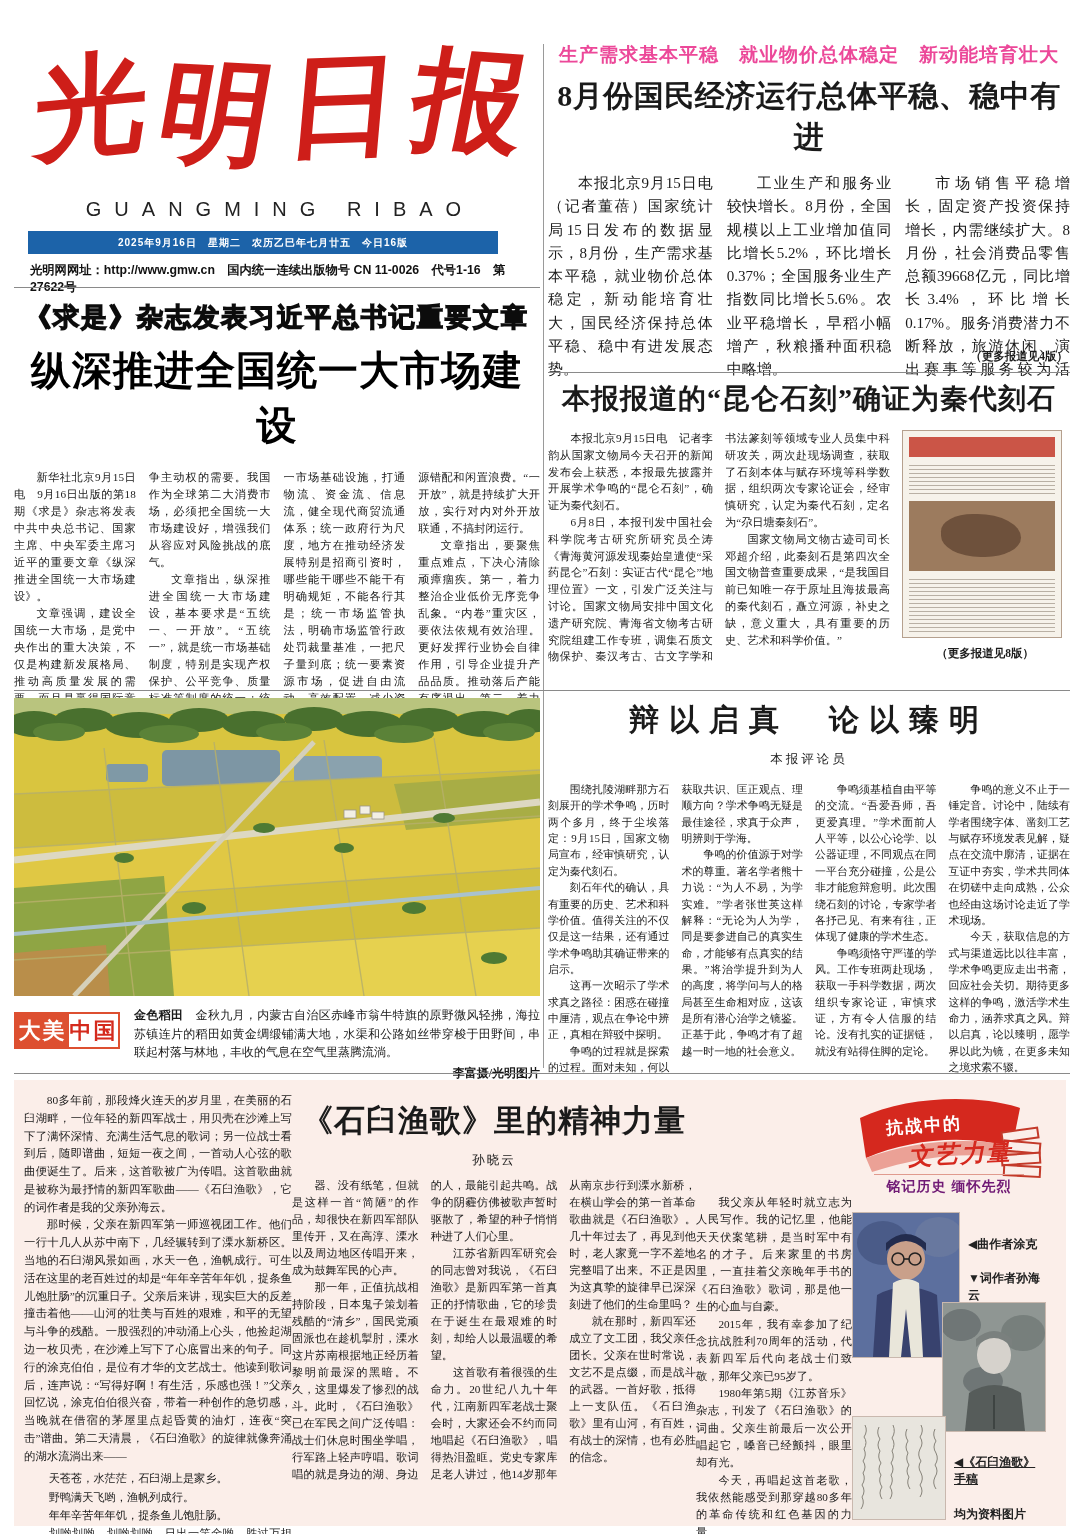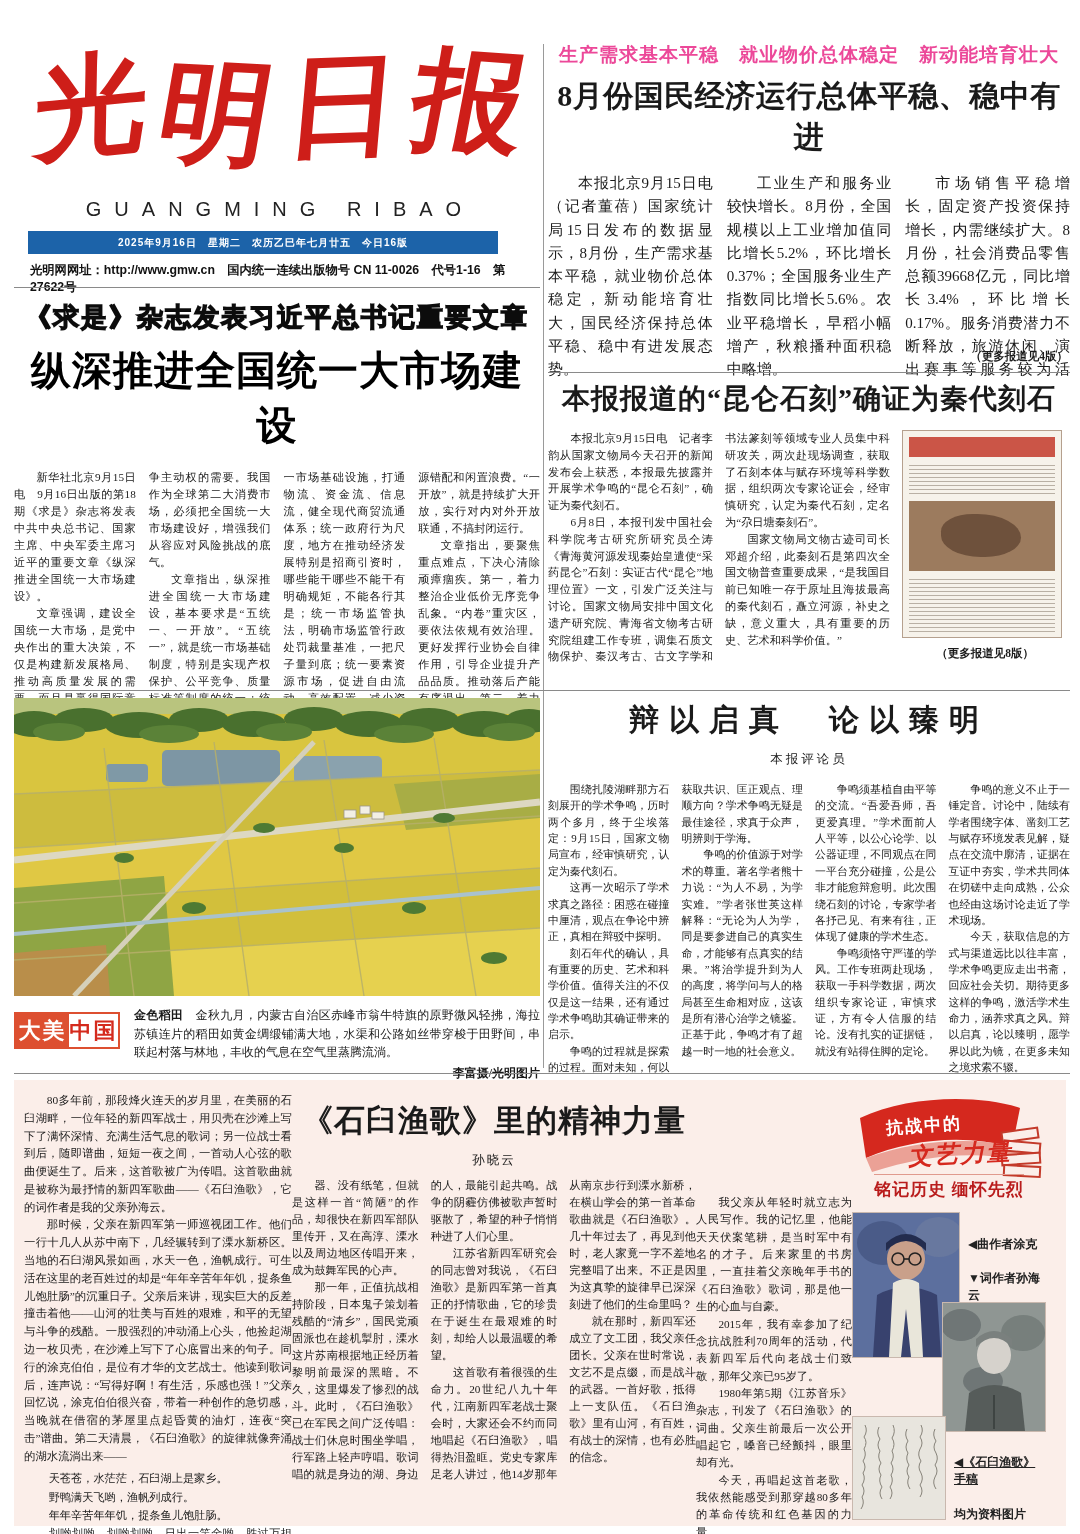--- a/index.html
+++ b/index.html
@@ -87,21 +87,21 @@
   .ft-byline{text-align:center;font-size:12.5px;margin:10px 0 8px;letter-spacing:2px;}
   .ft-cols{height:322px;overflow:hidden;column-count:3;column-gap:12px;font-size:11.2px;line-height:1.52;}
   .ft-col5{width:156px;padding-top:102px;font-size:11.2px;line-height:1.55;}
   .ft-right{width:194px;position:relative;}
   
   .kz-badge{position:relative;width:194px;height:108px;}
   .kz-flagtext{position:absolute;left:34px;top:22px;color:#fff;font-weight:900;font-size:17px;
                font-family:"Liberation Sans",sans-serif;letter-spacing:2px;transform:rotate(-4deg);}
   .kz-brush{position:absolute;left:56px;top:46px;color:#d5281e;font-weight:900;font-size:24px;
             font-style:italic;letter-spacing:2px;transform:rotate(-3deg);}
-  .kz-sub{position:absolute;left:22px;top:82px;width:150px;color:#b91c1c;font-weight:bold;font-size:17px;
+  .kz-sub{position:absolute;left:22px;top:82px;width:150px;color:#701a75;font-weight:bold;font-size:14px;
           text-align:center;border-top:1px solid #e09a8e;padding-top:3px;letter-spacing:1px;
           font-family:"Liberation Sans",sans-serif;}
   
   .ft-photos{position:relative;height:320px;margin-top:8px;}
   .fp1{position:absolute;left:0;top:4px;width:108px;height:146px;border:1px solid #c9b8ae;}
   .fp2{position:absolute;left:90px;top:94px;width:104px;height:130px;border:1px solid #c9b8ae;background:#fff;}
   .fp-man{position:absolute;left:0;top:208px;width:94px;height:104px;border:1px solid #c9b8ae;
           background:#e8e5de;overflow:hidden;}
   .fp-cap{position:absolute;font-size:12px;font-weight:bold;color:#222;line-height:1.4;}
   .cap-c1{left:116px;top:28px;} .cap-c2{left:116px;top:62px;}
@@ -244,22 +244,22 @@
       </div>
       <div class="photo-credit">李富摄/光明图片</div>
     </div>
   </div>
 
   <div class="essay">
     <div class="es-headline">辩以启真　论以臻明</div>
     <div class="es-byline">本报评论员</div>
     <div class="es-body jtext">
         <p>围绕扎陵湖畔那方石刻展开的学术争鸣，历时两个多月，终于尘埃落定：9月15日，国家文物局宣布，经审慎研究，认定为秦代刻石。</p>
+        <p>刻石年代的确认，具有重要的历史、艺术和科学价值。值得关注的不仅仅是这一结果，还有通过学术争鸣助其确证带来的启示。</p>
         <p>这再一次昭示了学术求真之路径：困惑在碰撞中厘清，观点在争论中辨正，真相在辩驳中探明。</p>
-        <p>刻石年代的确认，具有重要的历史、艺术和科学价值。值得关注的不仅仅是这一结果，还有通过学术争鸣助其确证带来的启示。</p>
         <p>争鸣的过程就是探索的过程。面对未知，何以获取共识、匡正观点、理顺方向？学术争鸣无疑是最佳途径，求真于众声，明辨则于学海。</p>
         <p>争鸣的价值源于对学术的尊重。著名学者熊十力说：“为人不易，为学实难。”学者张世英这样解释：“无论为人为学，同是要参进自己的真实生命，才能够有点真实的结果。”将治学提升到为人的高度，将学问与人的格局甚至生命相对应，这该是所有潜心治学之镜鉴。正基于此，争鸣才有了超越一时一地的社会意义。</p>
         <p>争鸣须基植自由平等的交流。“吾爱吾师，吾更爱真理。”学术面前人人平等，以公心论学、以公器证理，不同观点在同一平台充分碰撞，公是公非才能愈辩愈明。此次围绕石刻的讨论，专家学者各抒己见、有来有往，正体现了健康的学术生态。</p>
         <p>争鸣须恪守严谨的学风。工作专班两赴现场，获取一手科学数据，两次组织专家论证，审慎求证，方有令人信服的结论。没有扎实的证据链，就没有站得住脚的定论。</p>
         <p>争鸣的意义不止于一锤定音。讨论中，陆续有学者围绕字体、凿刻工艺与赋存环境发表见解，疑点在交流中廓清，证据在互证中夯实，学术共同体在切磋中走向成熟，公众也经由这场讨论走近了学术现场。</p>
         <p>今天，获取信息的方式与渠道远比以往丰富，学术争鸣更应走出书斋，回应社会关切。期待更多这样的争鸣，激活学术生命力，涵养求真之风。辩以启真，论以臻明，愿学界以此为镜，在更多未知之境求索不辍。</p>
       </div>
   </div>
   <div class="hrule" style="left:14px;top:1073px;width:1056px;"></div>
 

